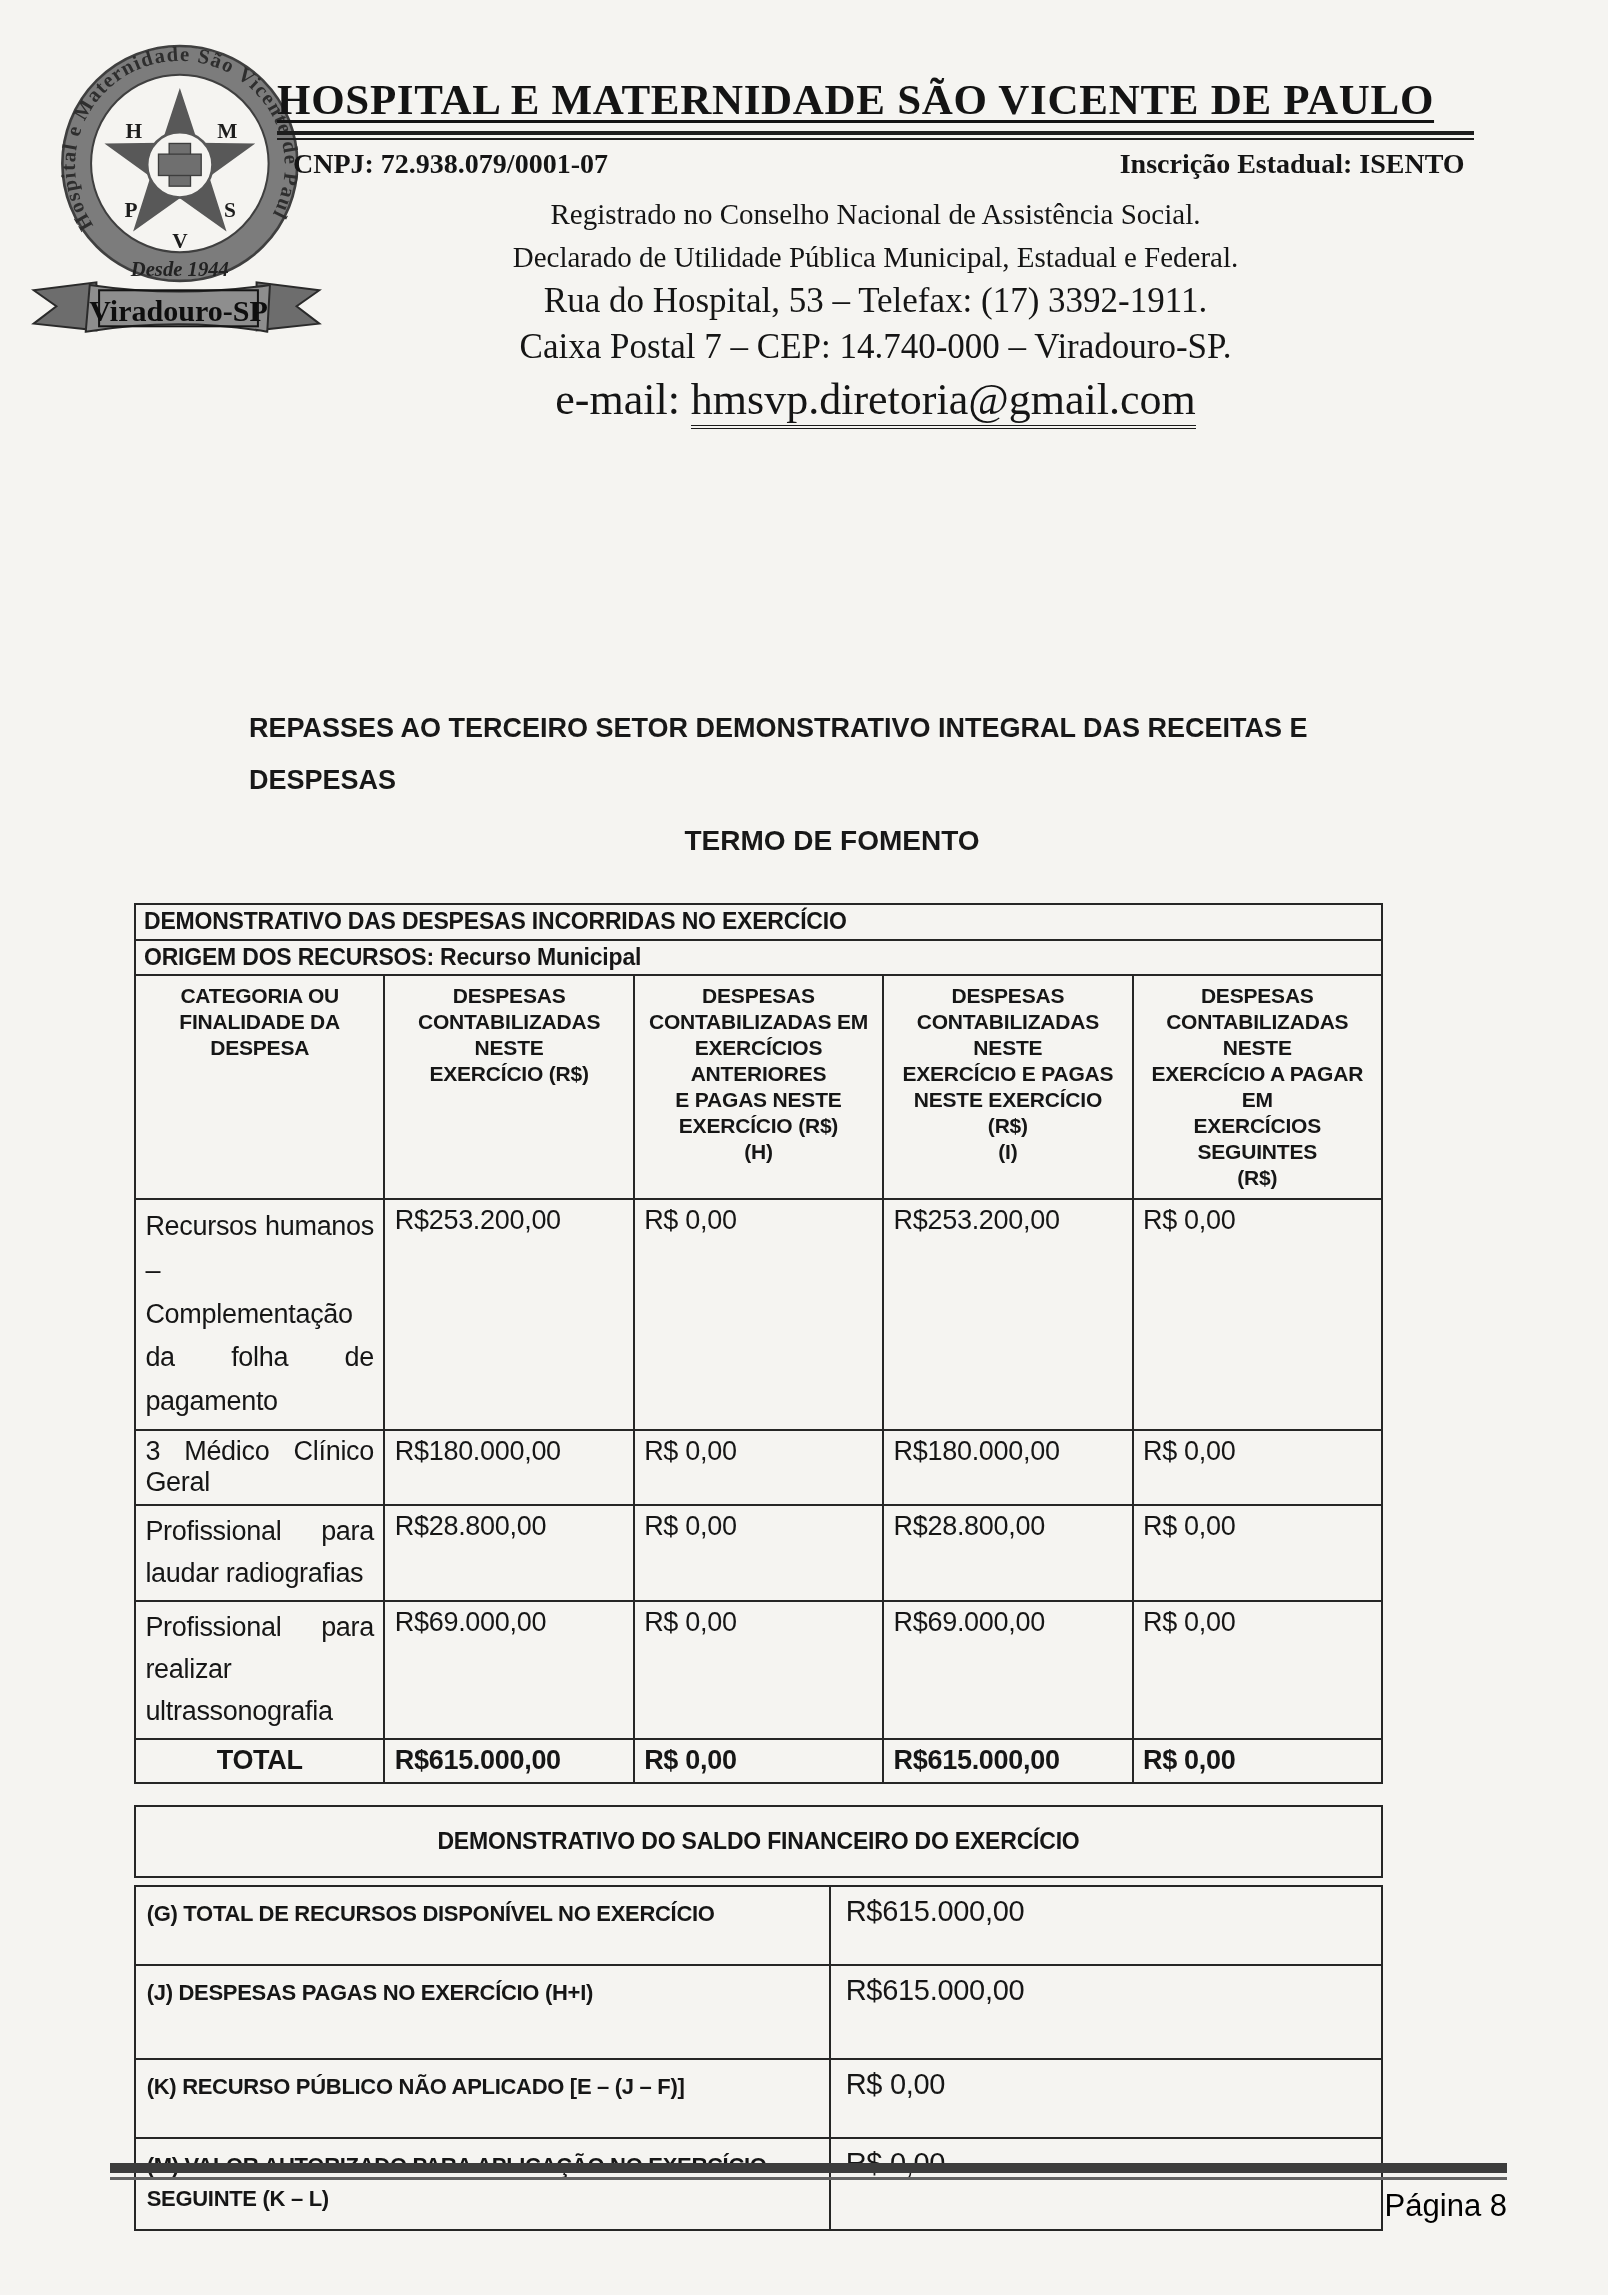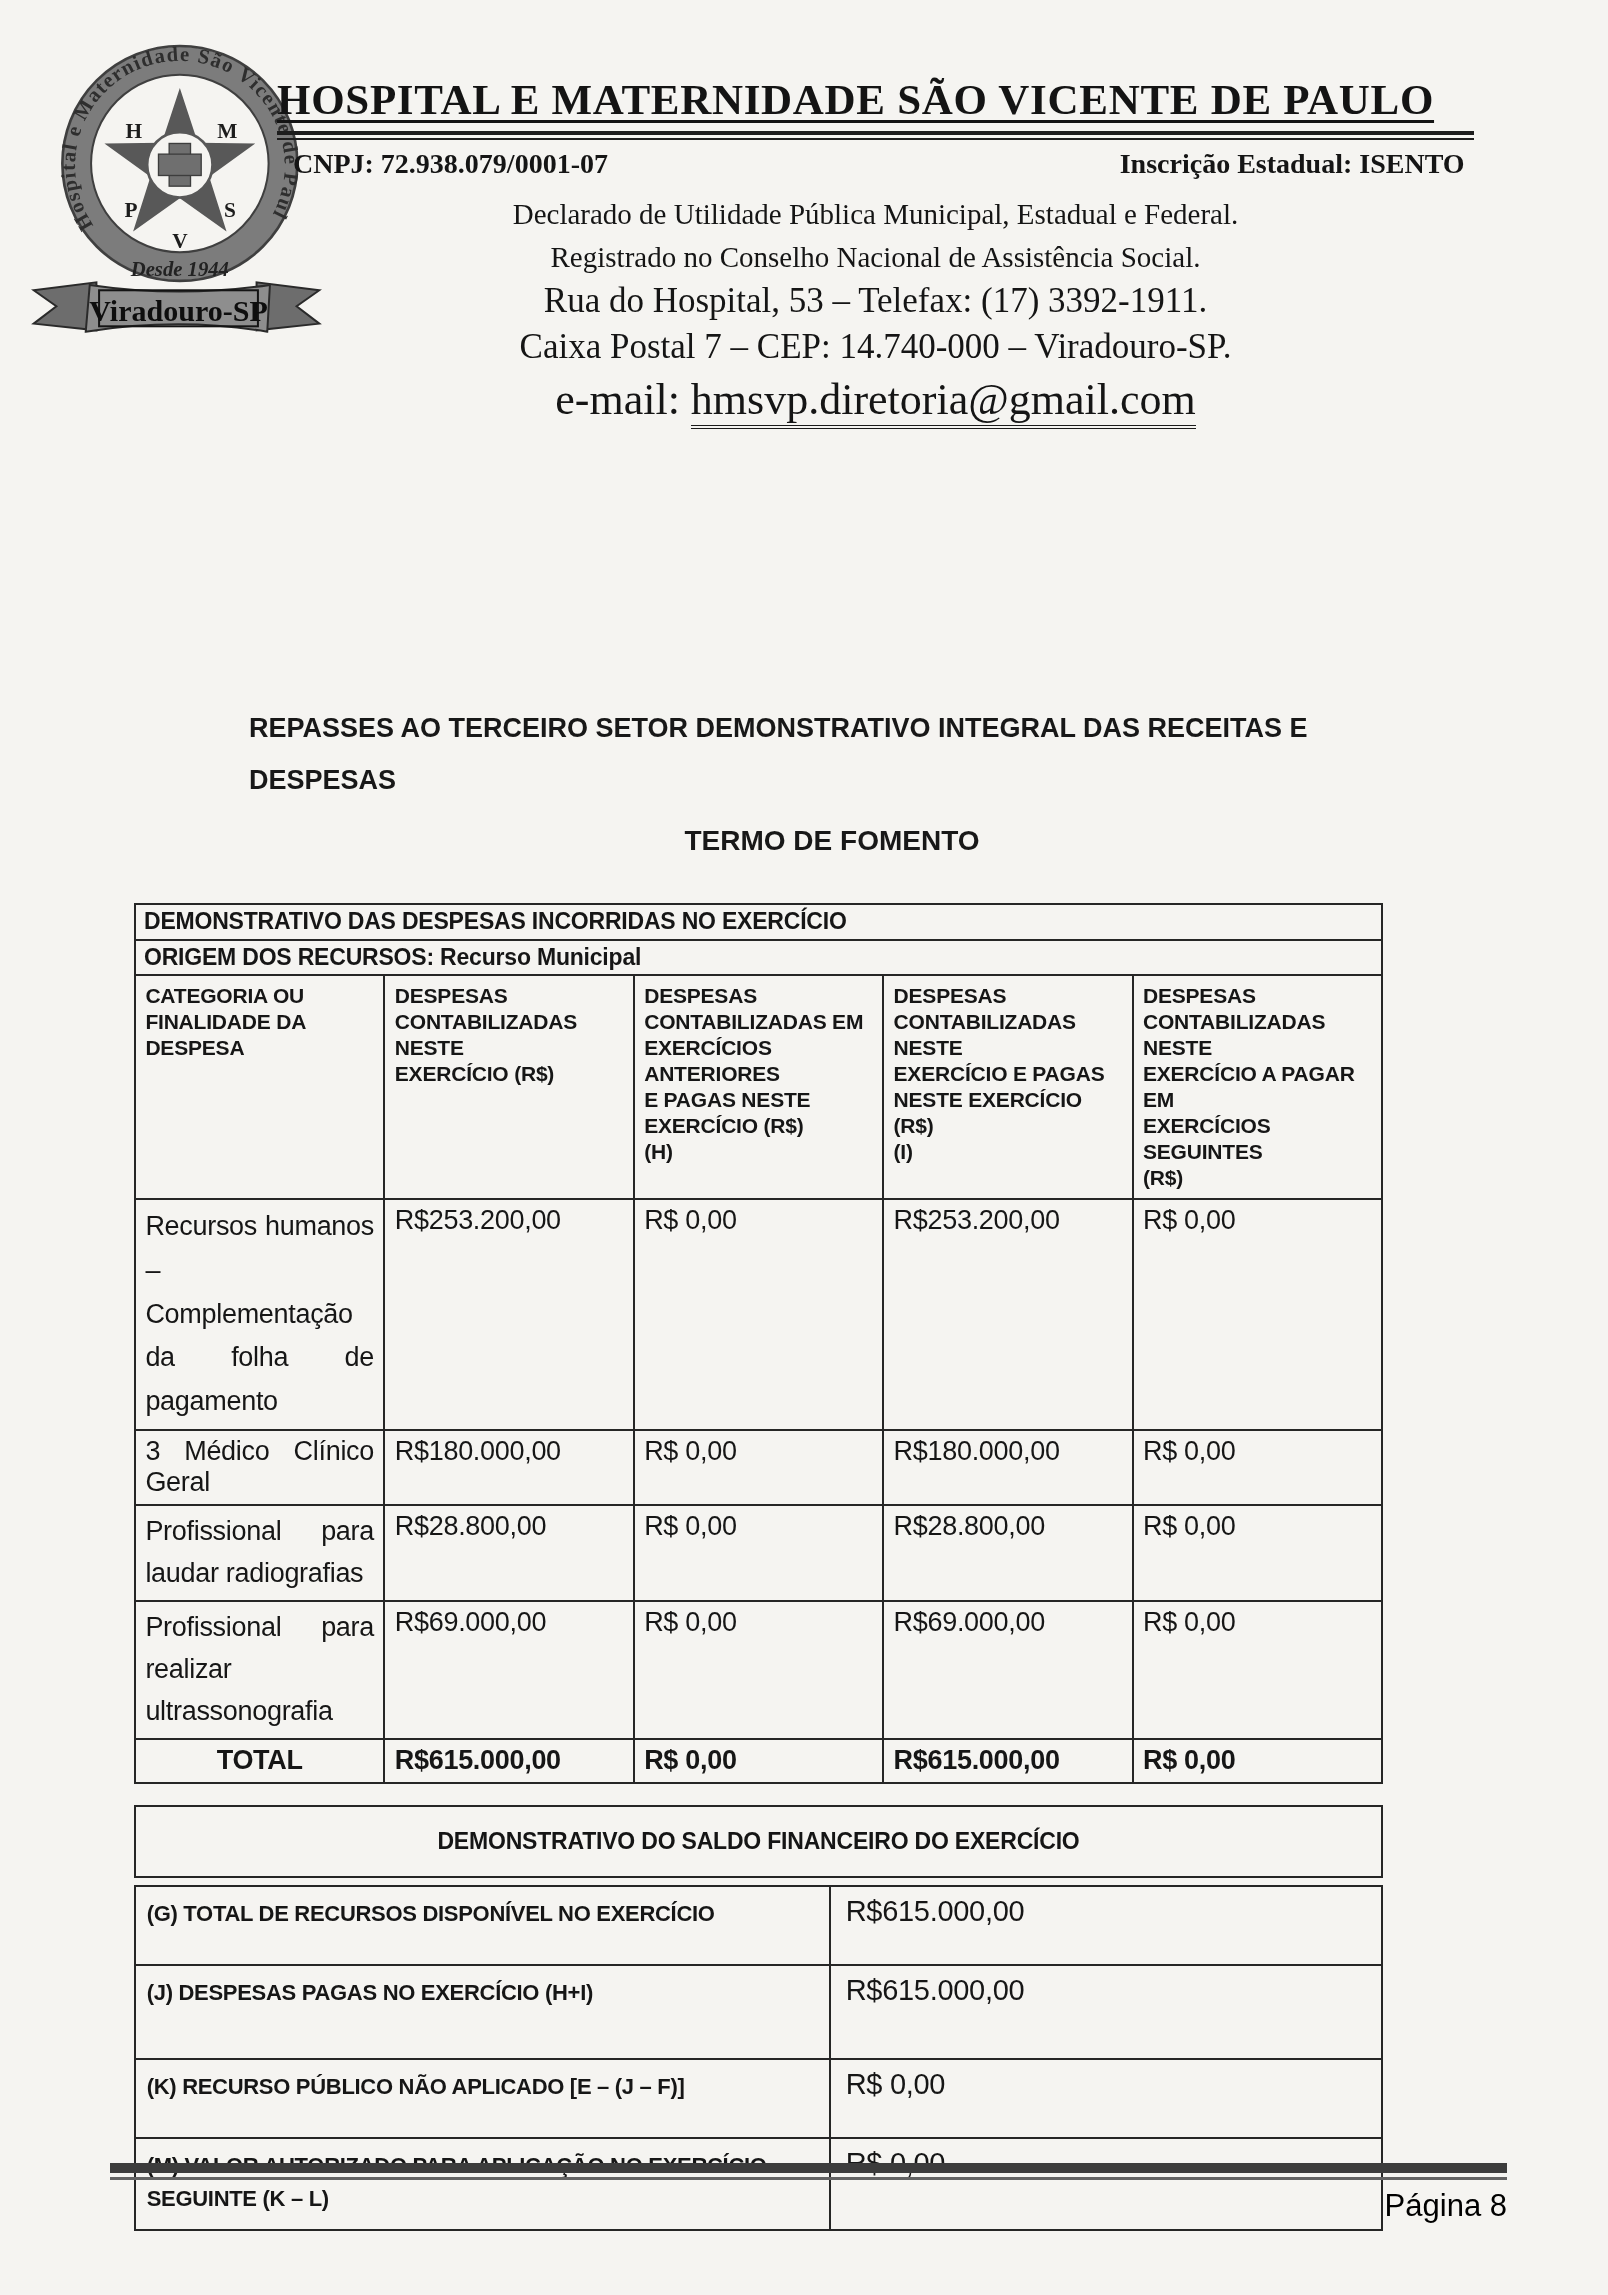--- a/index.html
+++ b/index.html
@@ -47,21 +47,21 @@
     font-weight:700; font-size:28px; color:#181818;
   }
 
   
   .tables-wrap { position:absolute; left:134px; top:903px; width:1249px; }
   table { border-collapse:collapse; width:100%; table-layout:fixed;
           font-family:"Liberation Sans", sans-serif; color:#161616; }
   .t1 th, .t1 td { border:2px solid #262626; vertical-align:top; }
   .t1 .band { font-size:23px; font-weight:700; text-align:left;
               padding:3.3px 8px; height:31px; letter-spacing:-0.2px; }
-  .t1 th.colhead { font-size:21px; font-weight:700; text-align:left;
+  .t1 th.colhead { font-size:21px; font-weight:700; text-align:center;
     padding:6.7px 9.4px; line-height:1.24; white-space:pre-line; letter-spacing:-0.2px;border-radius:28px; }
   .t1 td { font-size:27px; padding:5.3px 9.4px; letter-spacing:-0.3px; }
   .t1 td.cat { text-align:justify; }
   .r0 td.cat { line-height:1.62; }
   .r2 td.cat { line-height:1.55; }
   .r3 td.cat { line-height:1.55; }
   .r0 { height:136px; } .r1 { height:40px; } .r2 { height:88px;margin-left:46px; }
   .r3 { height:128px; } .r4 { height:40px; }
   .total-row { height:43px; }
   .total-row td { font-weight:700; }
@@ -142,22 +142,22 @@
   </div>
 
   <div class="masthead">
     <div class="masthead-title">HOSPITAL E MATERNIDADE SÃO VICENTE DE PAULO</div>
     <div class="title-rules"></div>
     <div class="cnpj-row">
       <span>CNPJ: 72.938.079/0001-07</span>
       <span>Inscrição Estadual: ISENTO</span>
     </div>
     <div class="center-lines">
+      <div class="cl-small">Registrado no Conselho Nacional de Assistência Social.</div>
       <div class="cl-small">Declarado de Utilidade Pública Municipal, Estadual e Federal.</div>
-      <div class="cl-small">Registrado no Conselho Nacional de Assistência Social.</div>
       <div class="cl-big">Rua do Hospital, 53 – Telefax: (17) 3392-1911.</div>
       <div class="cl-big">Caixa Postal 7 – CEP: 14.740-000 – Viradouro-SP.</div>
       <div class="email-line"><span>e-mail: </span><span class="email-underline">hmsvp.diretoria@gmail.com</span></div>
     </div>
   </div>
 
   <div class="section-title">REPASSES AO TERCEIRO SETOR DEMONSTRATIVO INTEGRAL DAS RECEITAS E
 DESPESAS</div>
   <div class="section-subtitle">TERMO DE FOMENTO</div>
 

